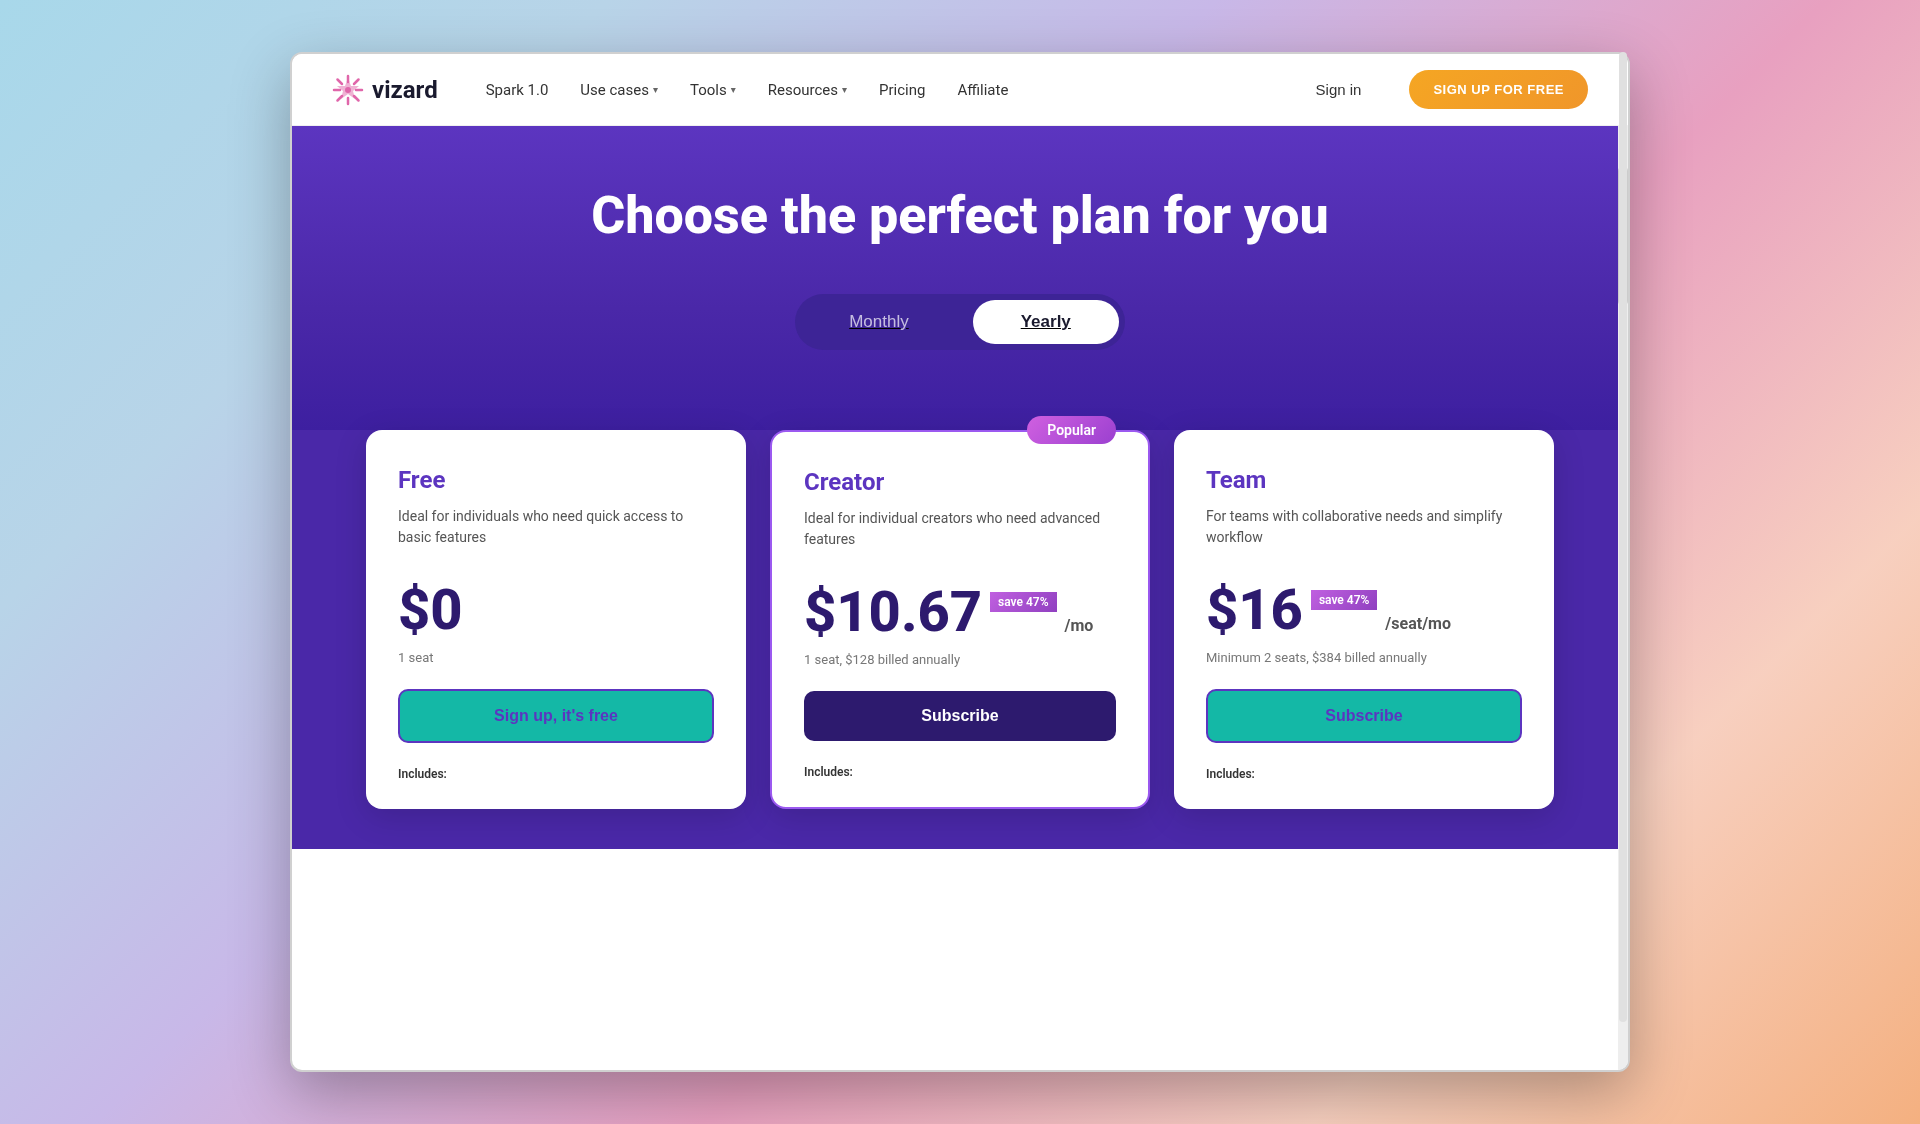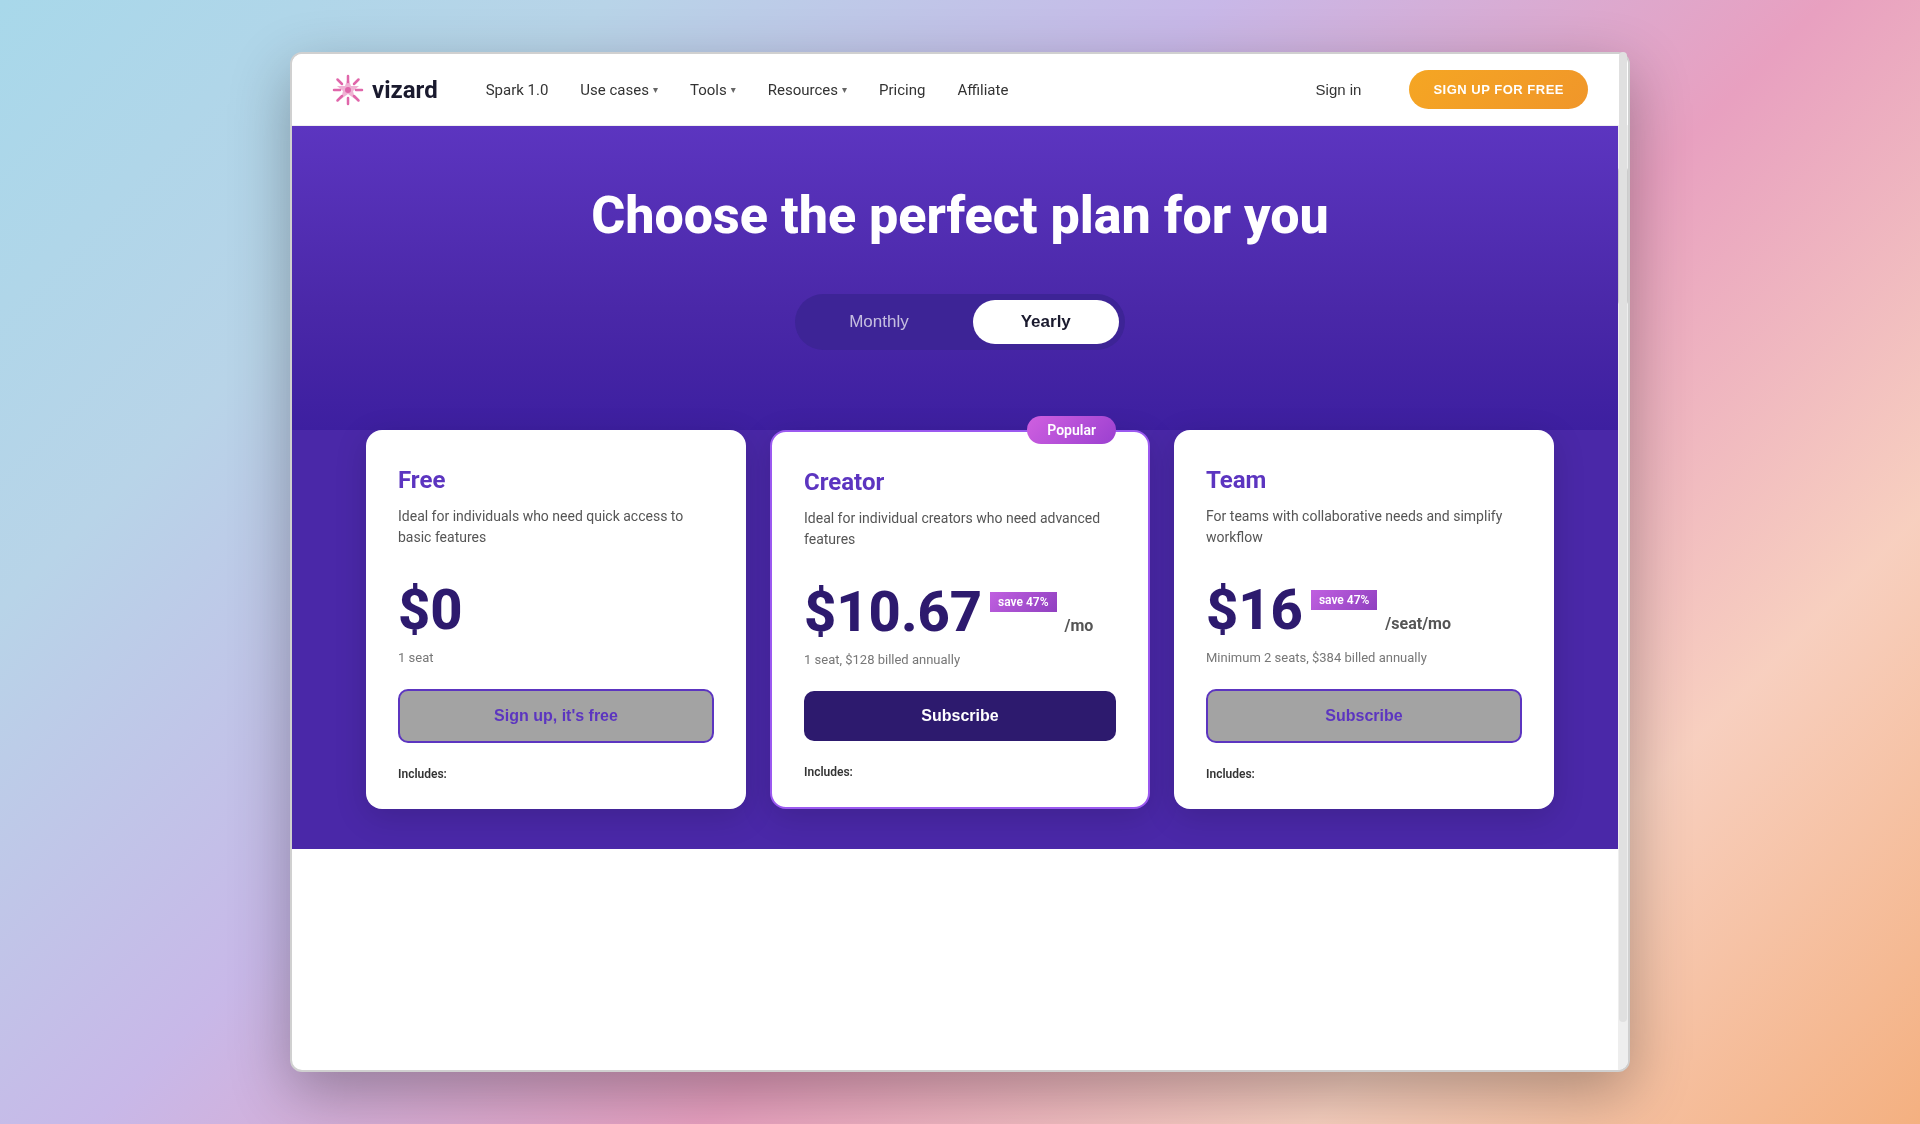--- a/index.html
+++ b/index.html
@@ -112,20 +112,21 @@
       color: white;
       margin-bottom: 48px;
       line-height: 1.15;
     }
     .billing-toggle {
       display: inline-flex;
       background: #3d2496;
       border-radius: 40px;
       padding: 6px;
       gap: 16px;
+      text-decoration: underline;
     }
     .toggle-btn {
       padding: 12px 48px;
       border-radius: 32px;
       border: none;
       font-size: 17px;
       font-weight: 500;
       cursor: pointer;
     }
     .toggle-btn.inactive {
@@ -221,21 +222,21 @@
     .cta-btn {
       width: 100%;
       padding: 16px;
       border-radius: 10px;
       font-size: 16px;
       font-weight: 600;
       cursor: pointer;
       margin-bottom: 24px;
     }
     .cta-btn.outline {
-      background: #a3a3a3;
+      background: #14b8a6;
       border: 2px solid #5c35c0;
       color: #5c35c0;
     }
     .cta-btn.filled {
       background: #2d1a6e;
       border: none;
       color: white;
     }
     .includes-label {
       font-size: 12px;

